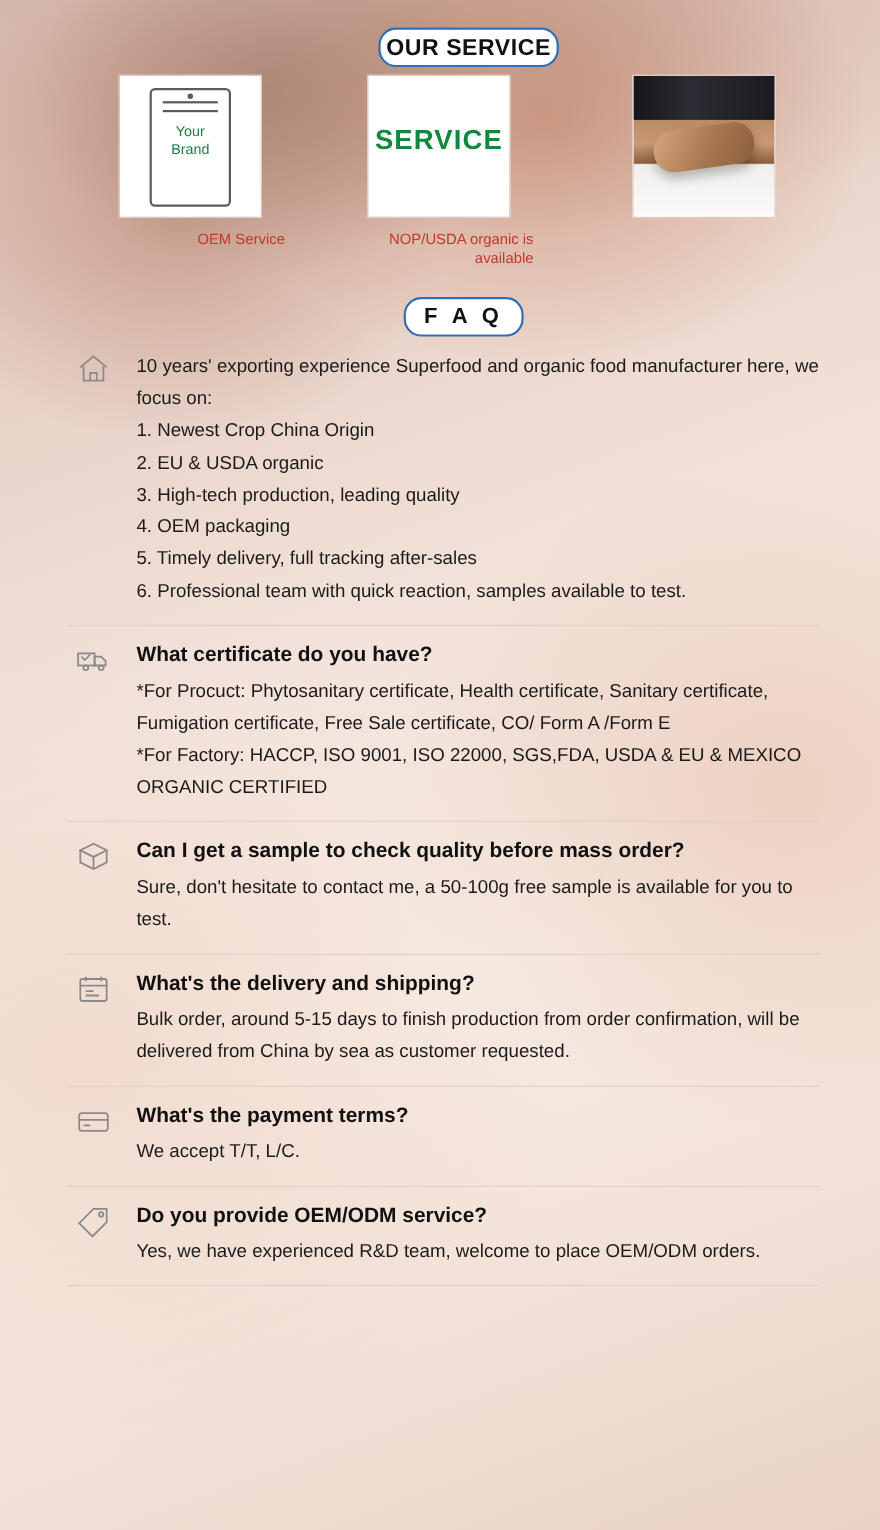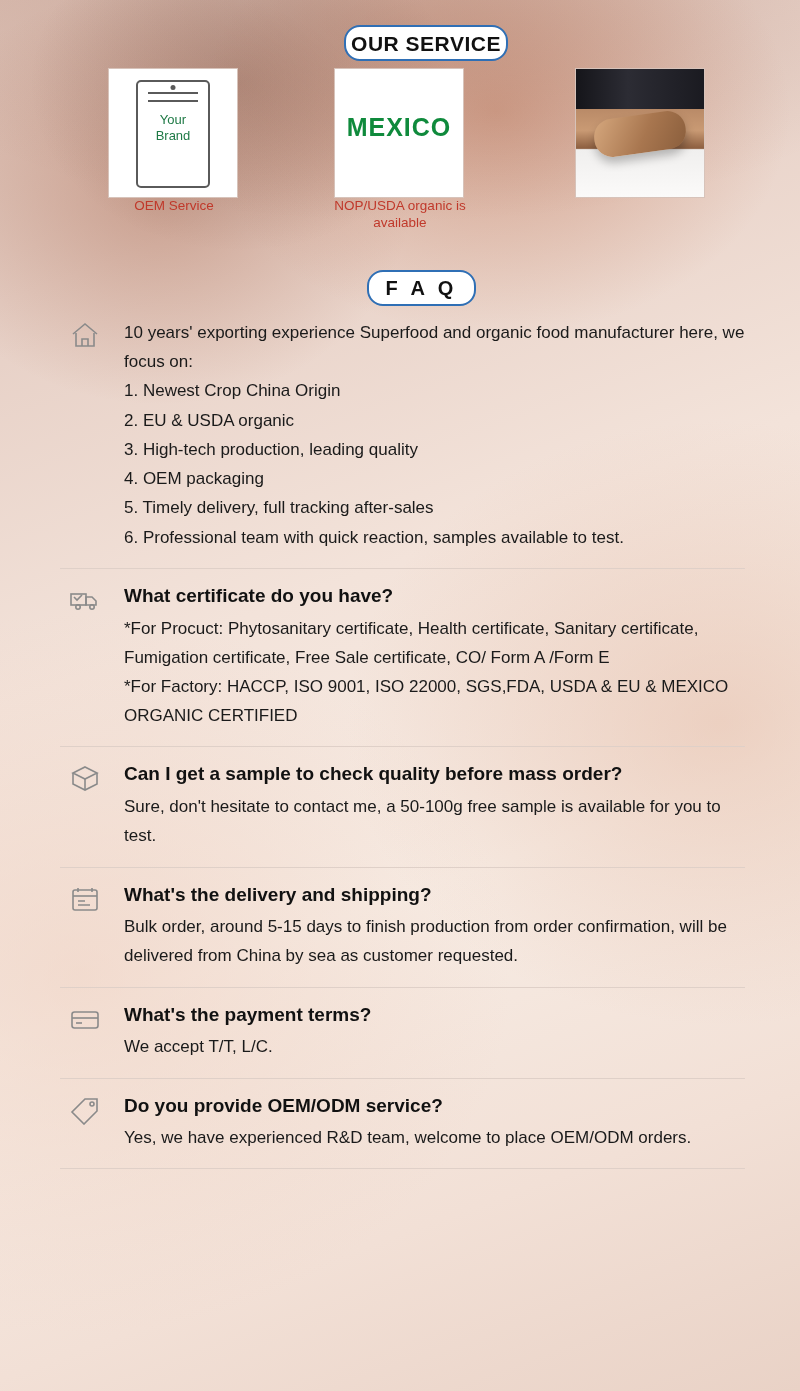--- a/index.html
+++ b/index.html
@@ -86,23 +86,24 @@
   .svc-img {
     width: 130px;
     height: 130px;
     border: 1px solid #d7c3ba;
     background: #fff;
     box-sizing: border-box;
     overflow: hidden;
     position: relative;
   }
   .svc-cap {
+    margin-top: 12px;
     font-size: 13.5px;
     line-height: 1.25;
-    text-align: center;
+    text-align: right;
     color: #c0392b;
     width: 170px;
     margin-left: -19px;
   }
   #svc-1 { left: 108px; }
   #svc-2 { left: 334px; }
   #svc-3 { left: 575px; }
   #svc-3 .svc-cap { color: #c0392b; }
 
   
@@ -249,21 +250,21 @@
             <span>Your</span><br>
             <span>Brand</span>
           </div>
         </div>
       </div>
       <div class="svc-cap">OEM Service</div>
     </div>
 
     <div class="svc" id="svc-2">
       <div class="svc-img">
-        <div class="organic-txt">MEXICO</div>
+        <div class="organic-txt">SERVICE</div>
       </div>
       <div class="svc-cap">NOP/USDA organic is available</div>
     </div>
 
     <div class="svc" id="svc-3">
       <div class="svc-img">
         <div class="shake"></div>
       </div>
     </div>
 

